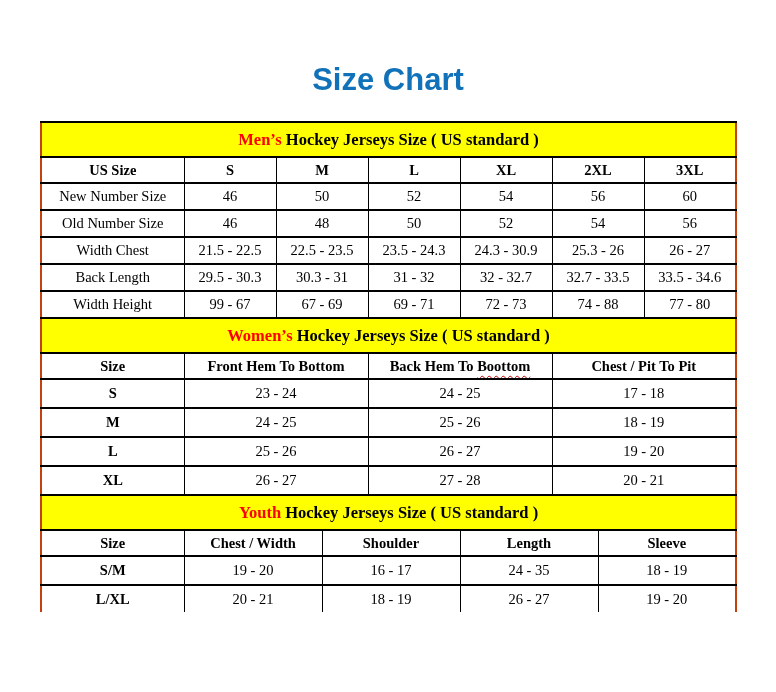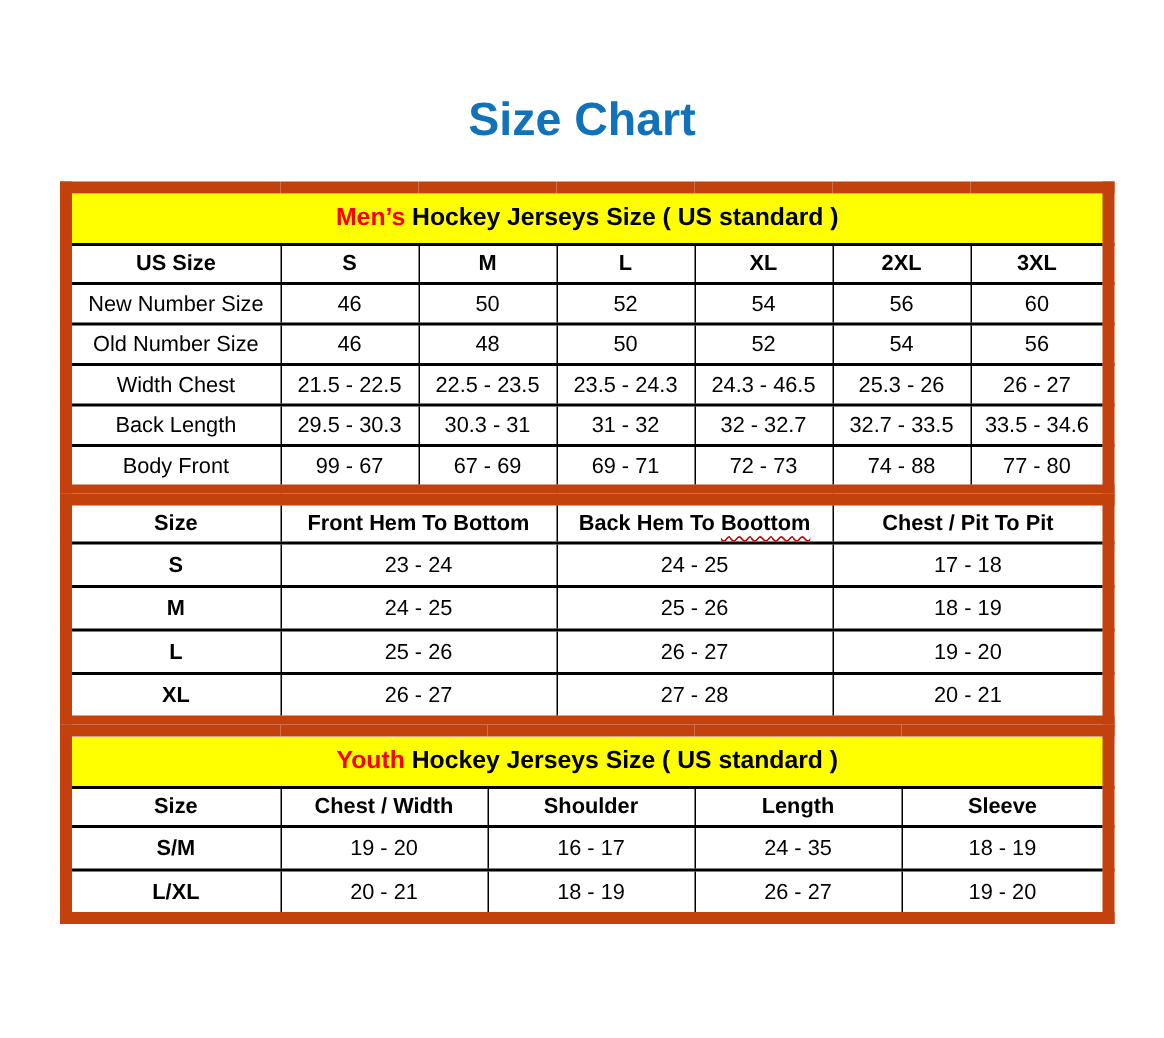--- a/index.html
+++ b/index.html
@@ -4,21 +4,21 @@
 <style>
   html, body {
     margin: 0;
     padding: 0;
     background: #ffffff;
     font-family: "Liberation Sans", sans-serif;
   }
   .doc {
     position: relative;
     width: 776px;
-    height: 692px;
+    height: 612px;
     background: #ffffff;
     overflow: hidden;
   }
   .title {
     margin: 0;
     padding-top: 62px;
     text-align: center;
     font-size: 31px;
     font-weight: 700;
     color: #1272B9;
@@ -28,21 +28,22 @@
     position: absolute;
     left: 40px;
     top: 121px;
     width: 695px;
   }
   table.sz {
     border-collapse: collapse;
     table-layout: fixed;
     width: 695px;
     background: #ffffff;
-    border: 8px solid #c2410c;
+    border: 2px solid #c2410c;
+    font-family: Liberation Serif, serif;
   }
   table.sz + table.sz { margin-top: -2px; }
   .sz th, .sz td {
     border: 1px solid #000000;
     border-top-width: 2px;
     border-bottom-width: 2px;
     text-align: center;
     vertical-align: middle;
     padding: 0;
     color: #000000;
@@ -131,53 +132,58 @@
             <td>50</td>
             <td>52</td>
             <td>54</td>
             <td>56</td>
           </tr>
           <tr>
             <th scope="row">Width Chest</th>
             <td>21.5 - 22.5</td>
             <td>22.5 - 23.5</td>
             <td>23.5 - 24.3</td>
-            <td>24.3 - 46.5</td>
+            <td>24.3 - 30.9</td>
             <td>25.3 - 26</td>
             <td>26 - 27</td>
           </tr>
           <tr>
             <th scope="row">Back Length</th>
             <td>29.5 - 30.3</td>
             <td>30.3 - 31</td>
             <td>31 - 32</td>
             <td>32 - 32.7</td>
             <td>32.7 - 33.5</td>
             <td>33.5 - 34.6</td>
           </tr>
           <tr>
-            <th scope="row">Body Front</th>
+            <th scope="row">Width Height</th>
             <td>99 - 67</td>
             <td>67 - 69</td>
             <td>69 - 71</td>
             <td>72 - 73</td>
             <td>74 - 88</td>
             <td>77 - 80</td>
           </tr>
         </tbody>
     </table>
 
     <table class="sz t-womens">
       <colgroup>
         <col style="width:143px">
         <col style="width:184px">
           <col style="width:184px">
           <col style="width:184px">
       </colgroup>
       <thead>
+        <tr>
+          <th class="banner" colspan="4">
+            <span class="accent">Women’s</span><span> Hockey Jerseys Size ( US standard )</span>
+          </th>
+        </tr>
         <tr class="cols">
             <th>Size</th>
             <th>Front Hem To Bottom</th>
             <th><span>Back Hem To </span><span class="misspell">Boottom</span></th>
             <th>Chest / Pit To Pit</th>
           </tr>
       </thead>
       <tbody>
           <tr>
             <th scope="row">S</th>

